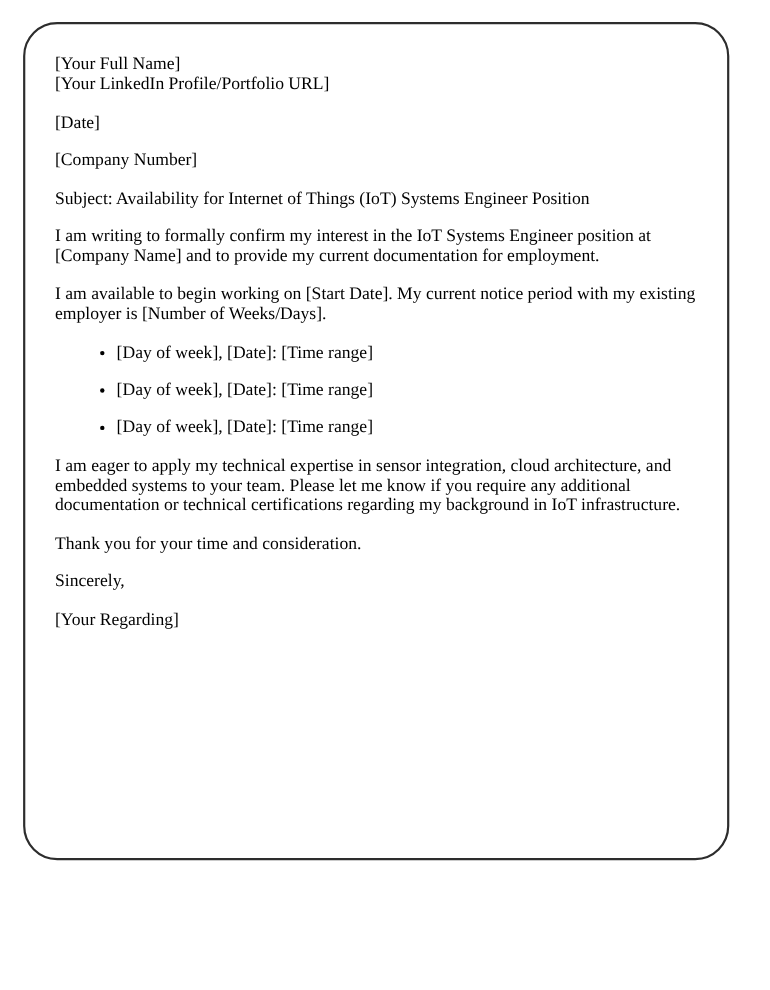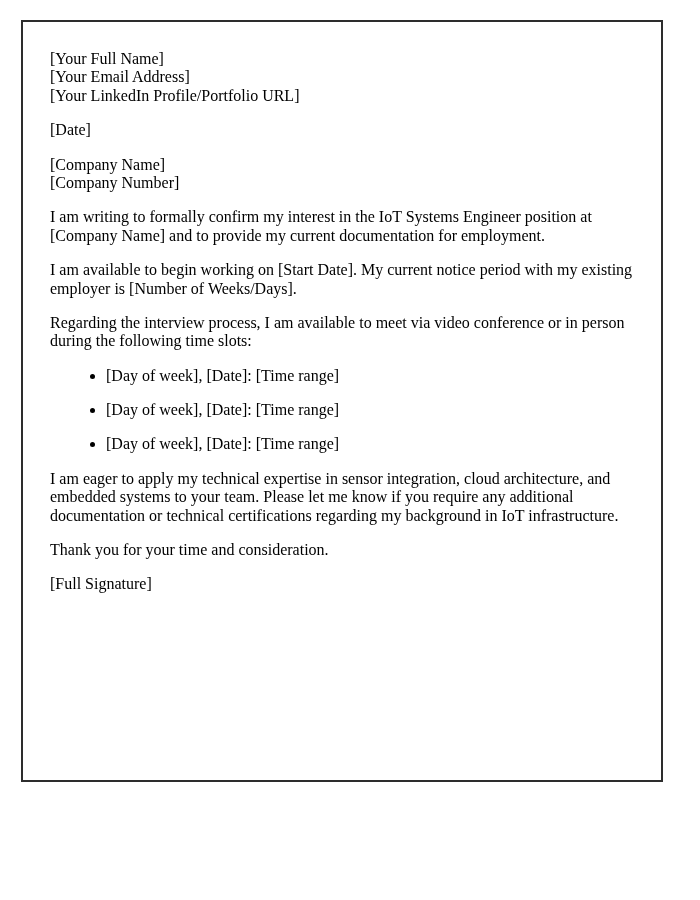--- a/index.html
+++ b/index.html
@@ -1,15 +1,15 @@
 <!DOCTYPE html>
 <html><head>
 <meta charset="utf-8">
 <style>
-  * { margin: 0; padding: 0; box-sizing: border-box; }
+  * { margin: 0; padding: 0; box-sizing: border-box; border-radius: 31px; }
   html, body {
     width: 700px;
     height: 900px;
     background: #ffffff;
     font-family: "Liberation Serif", "DejaVu Serif", serif;
     color: #000000;
   }
   .canvas {
     position: relative;
     width: 700px;
@@ -39,47 +39,46 @@
   ul.slots li { margin: 16px; }
 </style>
 </head>
 <body>
 
 <div class="canvas">
   <div class="letter-page">
 
     <div class="para">
       <span class="line">[Your Full Name]</span>
-      <span class="line">[Your Email Address]</span>
       <span class="line">[Your LinkedIn Profile/Portfolio URL]</span>
     </div>
 
     <div class="para">[Date]</div>
 
     <div class="para">
-      <span class="line">[Company Name]</span>
       <span class="line">[Company Number]</span>
     </div>
 
+    <div class="para">Subject: Availability for Internet of Things (IoT) Systems Engineer Position</div>
 
 
     <div class="para">I am writing to formally confirm my interest in the IoT Systems Engineer position at [Company Name] and to provide my current documentation for employment.</div>
 
     <div class="para">I am available to begin working on [Start Date]. My current notice period with my existing employer is [Number of Weeks/Days].</div>
 
-    <div class="para">Regarding the interview process, I am available to meet via video conference or in person during the following time slots:</div>
 
     <ul class="slots">
       <li>[Day of week], [Date]: [Time range]</li>
       <li>[Day of week], [Date]: [Time range]</li>
       <li>[Day of week], [Date]: [Time range]</li>
     </ul>
 
     <div class="para">I am eager to apply my technical expertise in sensor integration, cloud architecture, and embedded systems to your team. Please let me know if you require any additional documentation or technical certifications regarding my background in IoT infrastructure.</div>
 
     <div class="para">Thank you for your time and consideration.</div>
 
+    <div class="para">Sincerely,</div>
 
-    <div class="para">[Full Signature]</div>
+    <div class="para">[Your Regarding]</div>
 
 
   </div>
 </div>
 
 </body></html>

